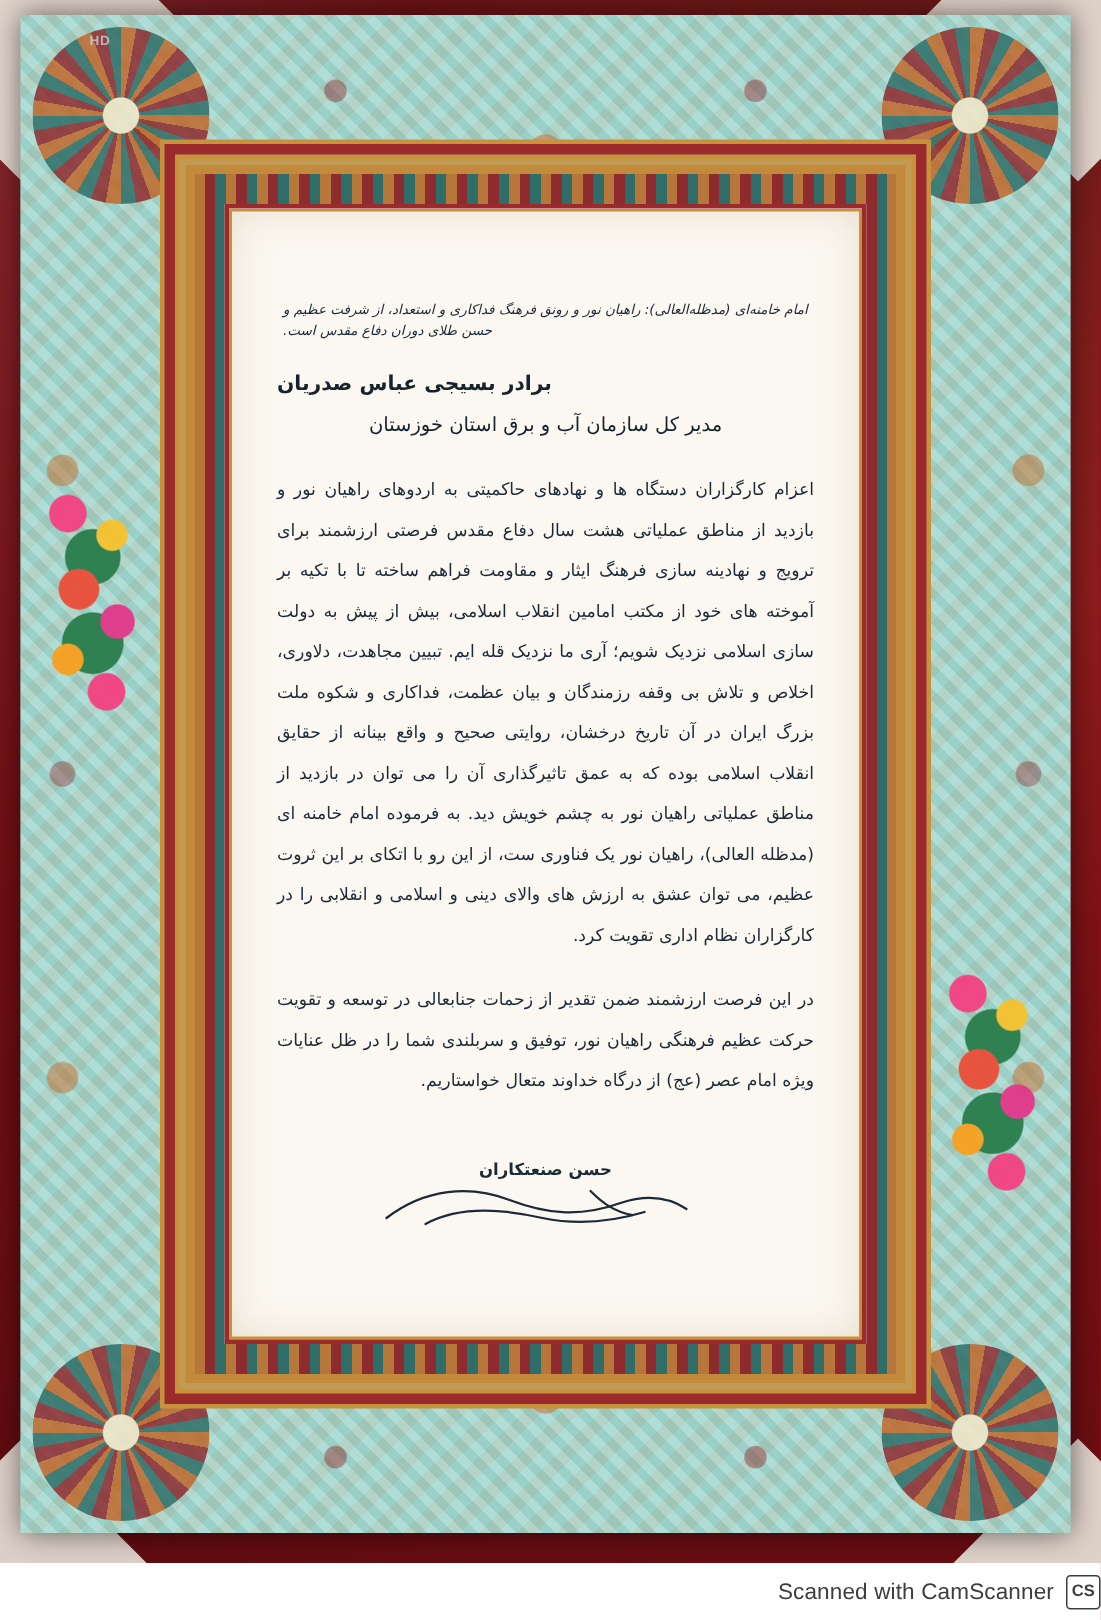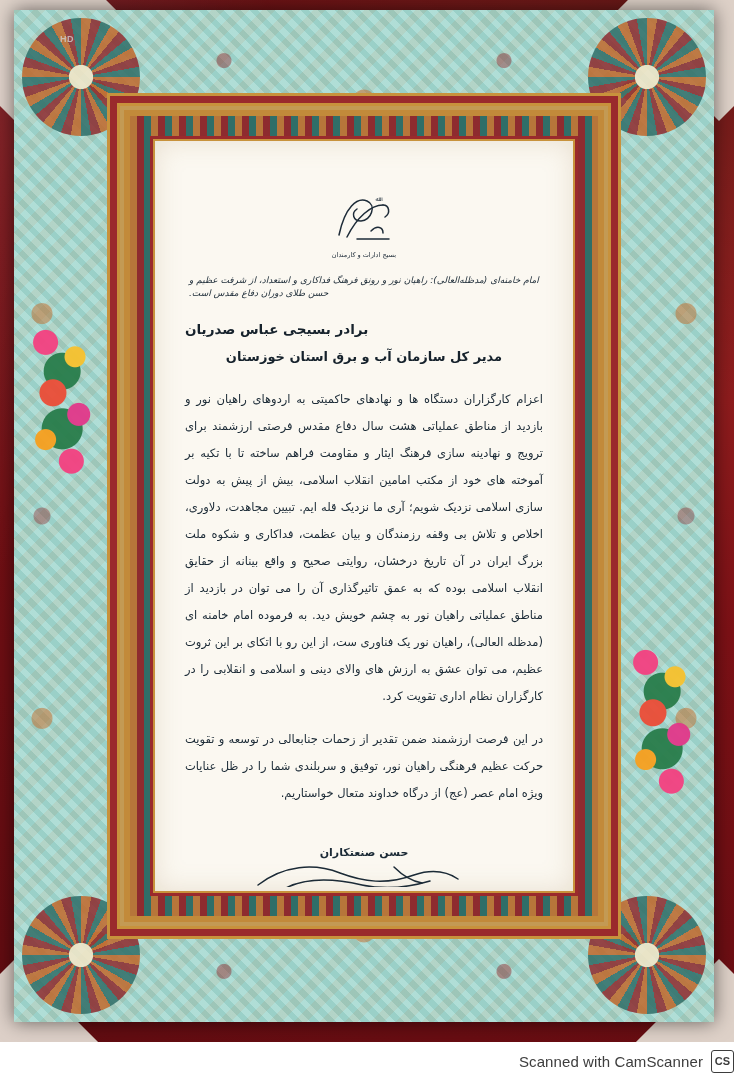--- a/index.html
+++ b/index.html
@@ -199,21 +199,21 @@
   .salutation {
     text-align: left;
     font-weight: bold;
     font-size: 13.5px;
     color: #16222c;
     margin: 10px 0 12px 0;
     letter-spacing: .2px;
   }
   .recipient-title {
     text-align: center;
-    font-weight: bold;
+    font-weight: normal;
     font-size: 13px;
     color: #16222c;
     margin: 0 0 22px 0;
   }
 
   .body-par {
     font-size: 11.5px;
     line-height: 2.35;
     color: #1b2a36;
     text-align: justify;
@@ -267,21 +267,21 @@
     font-family: "Liberation Sans", sans-serif;
     font-size: 15px;
     color: #3d3d3d;
     letter-spacing: .1px;
   }
 
   
   #cam-stamp {
     position: absolute;
     left: 60px;
-    top: 34px;
+    top: 22px;
     font-family: "Liberation Sans", sans-serif;
     font-size: 9px;
     color: #cfcfcf;
     opacity: .8;
     letter-spacing: .5px;
     z-index: 6;
     font-weight: bold;
   }
 </style>
 </head>
@@ -304,33 +304,20 @@
     <div class="flowers flowers-right"></div>
 
     <div id="frame-outer">
       <div id="frame-mid">
         <div id="frame-inner">
 
           <div id="doc">
 
             <div class="logos-row">
 
-              <div class="logo-block">
-                <svg class="emblem-svg" width="74" height="62" viewBox="0 0 74 62">
-                  <g fill="none" stroke="#1d2b38" stroke-width="1.5" stroke-linecap="round">
-                    <path d="M12 48 C18 20, 30 10, 40 14 C50 18, 44 34, 34 34 C26 34, 24 26, 30 22"></path>
-                    <path d="M20 50 C30 30, 44 18, 56 18"></path>
-                    <path d="M56 18 C62 18, 64 26, 58 30"></path>
-                    <path d="M30 52 L62 52"></path>
-                    <path d="M44 44 C50 38, 56 40, 56 46"></path>
-                  </g>
-                  <text x="52" y="14" font-size="6" fill="#1d2b38" font-family="DejaVu Sans, sans-serif">ﷲ</text>
-                </svg>
-                <div class="logo-caption">بسیج ادارات و کارمندان</div>
-              </div>
 
 
 
             </div>
 
             <div class="quote-line">امام خامنه‌ای (مدظله‌العالی): راهیان نور و رونق فرهنگ فداکاری و استعداد، از شرفت عظیم و حسن طلای دوران دفاع مقدس است.</div>
 
             <div class="salutation">برادر بسیجی عباس صدریان</div>
             <div class="recipient-title">مدیر کل سازمان آب و برق استان خوزستان</div>
 

